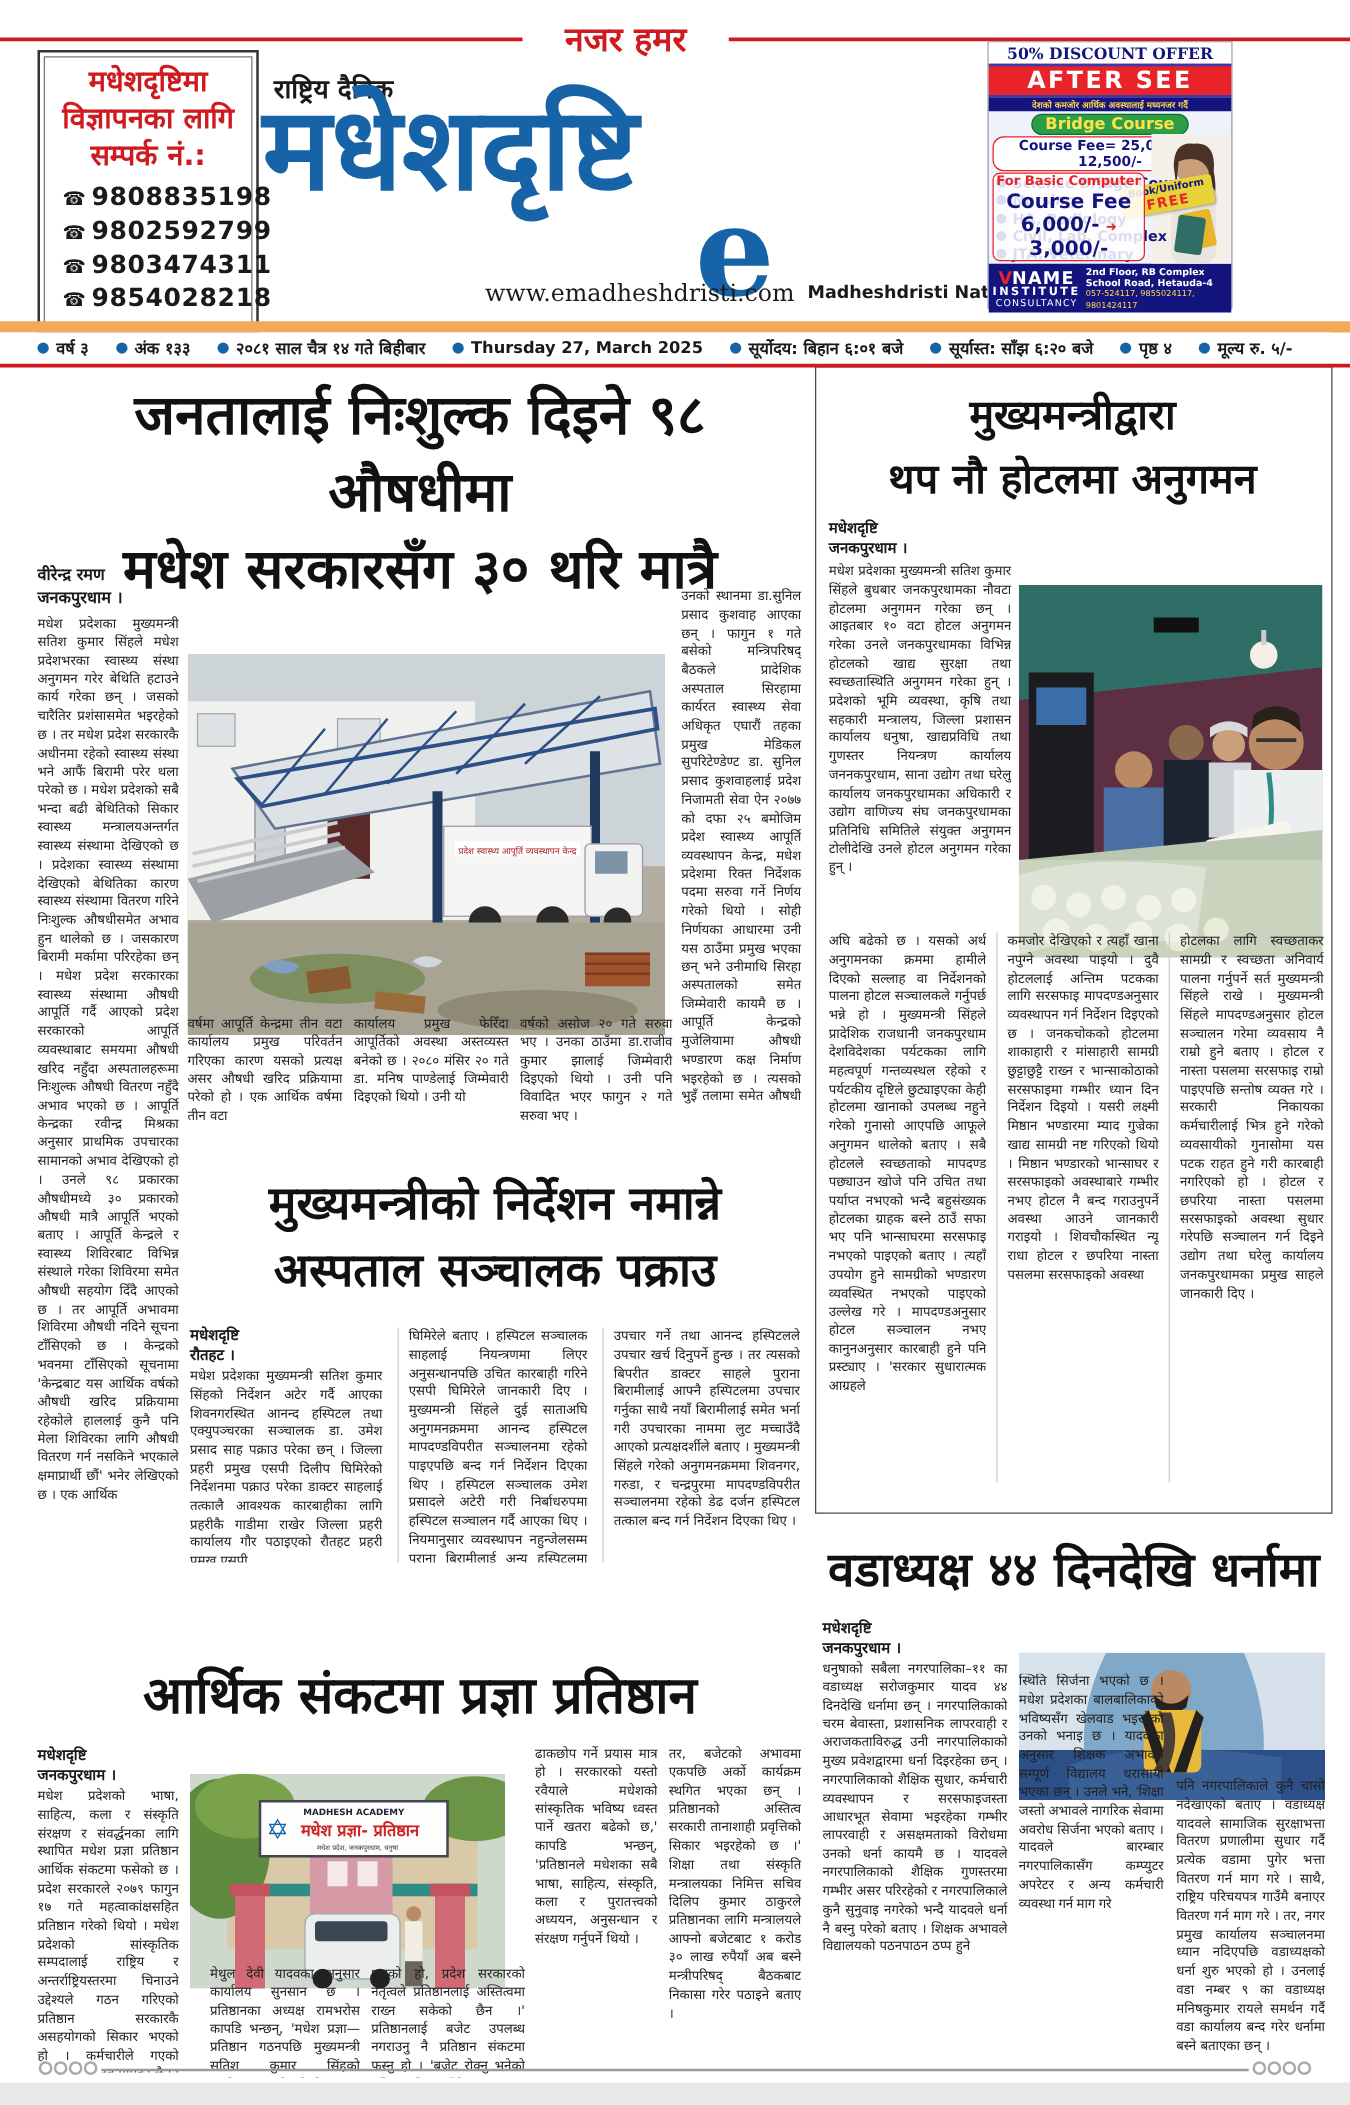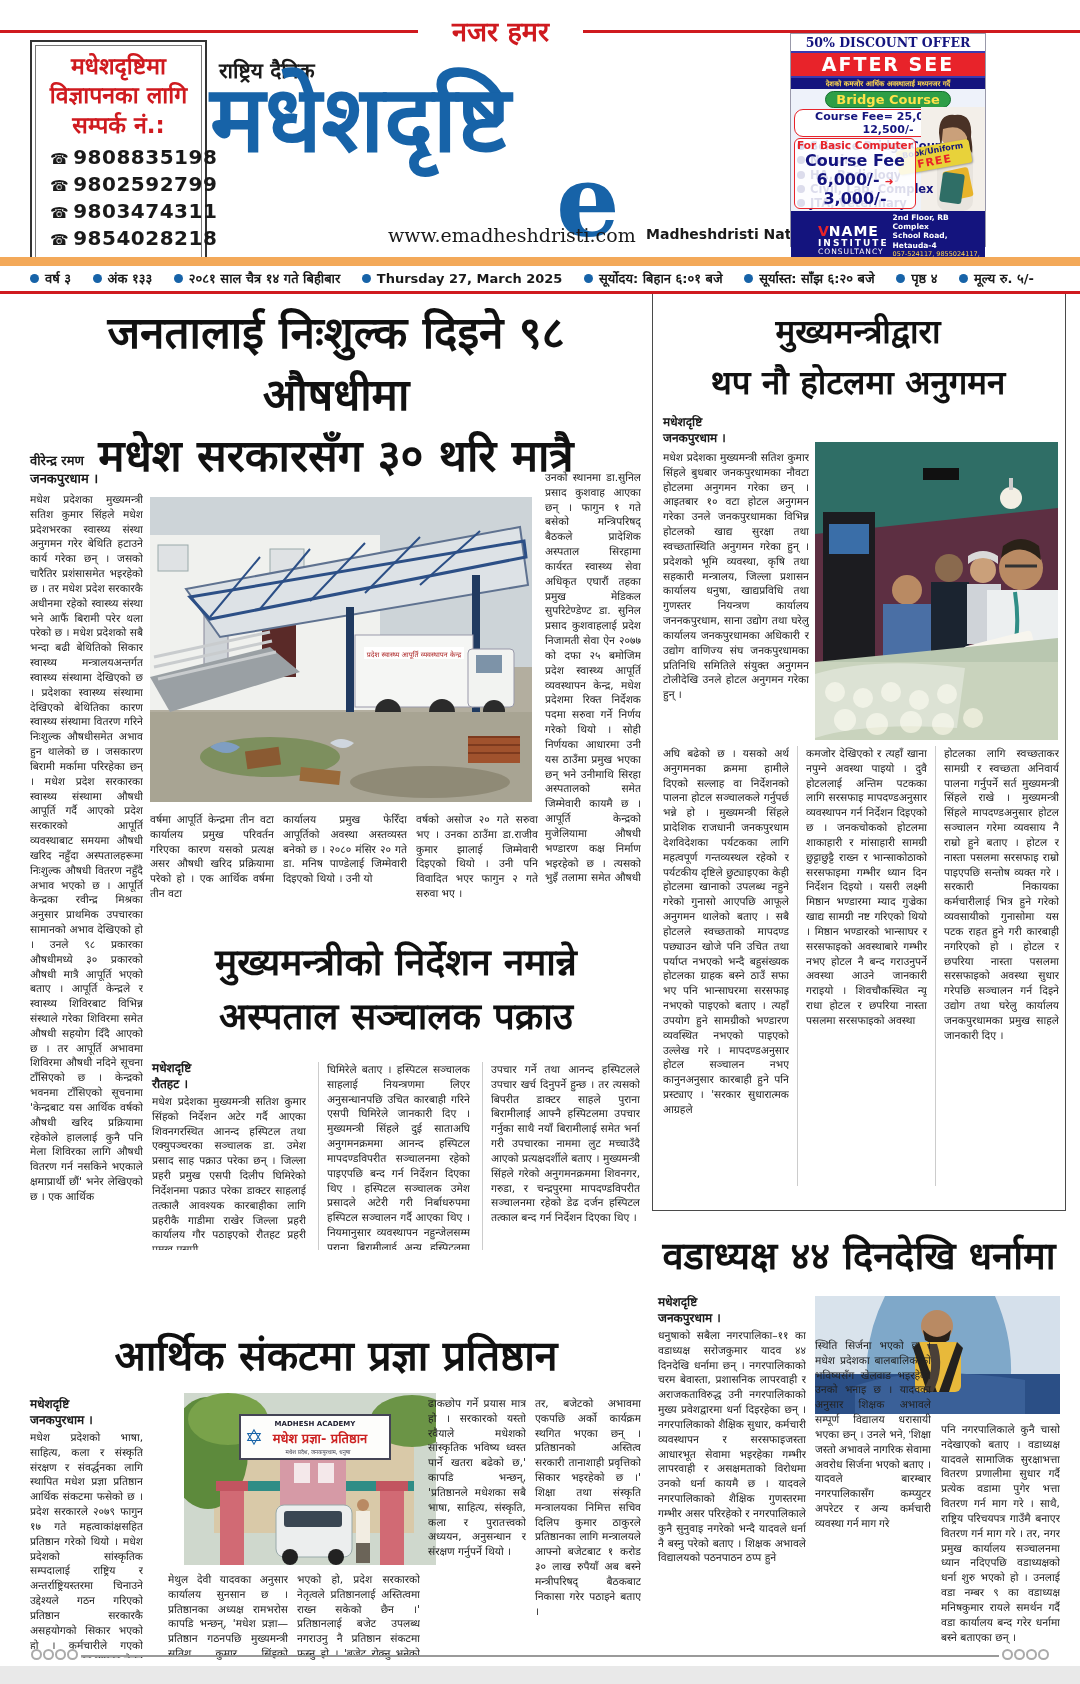--- a/index.html
+++ b/index.html
@@ -37,40 +37,40 @@
   .course-item { display:flex; align-items:center; color:#14147e; font-weight:bold; font-size:11.5px; line-height:1.25; }
   .course-item .cb { width:8px; height:8px; border-radius:50%; background:#14147e; margin-right:5px; flex:none;}
   .badge { position:absolute; right:14px; top:56px; background:#e8d23a; transform:rotate(-10deg); border-radius:3px; padding:1px 6px; text-align:center; z-index:3; box-shadow:1px 1px 2px rgba(0,0,0,.3);}
   .badge .b1 { color:#14147e; font-size:8px; font-weight:bold; }
   .badge .b2 { color:#e8232a; font-size:11px; font-weight:bold; letter-spacing:1px;}
   .basic-box { position:absolute; left:3px; bottom:2px; width:122px; border:1px solid #e8232a; border-radius:6px; background:rgba(255,255,255,.85); text-align:center; z-index:3;}
   .basic-box .r { color:#e8232a; font-weight:bold; font-size:10.5px; }
   .basic-box .n { color:#14147e; font-weight:bold; font-size:16px; }
   .ad-woman { position:absolute; right:0; bottom:0; z-index:1; }
   .ad-brand { background:#14147e; color:#fff; display:flex; padding:2px 3px; gap:4px; align-items:center;}
-  .brand-logo { text-align:left; line-height:1;margin-left:24px; }
+  .brand-logo { text-align:center; line-height:1; }
   .brand-logo .v { color:#e8232a; font-weight:bold; font-size:14px; }
   .brand-logo .nm { font-weight:bold; font-size:14px; letter-spacing:1px;}
   .brand-logo .in { font-weight:bold; font-size:9px; letter-spacing:2px;}
   .brand-logo .cn { font-weight:normal; font-size:7.5px; letter-spacing:1px;}
   .brand-addr { font-size:7.5px; font-weight:bold; line-height:1.25; }
   .brand-addr .ph { color:#ffd84d; font-size:6.5px; font-weight:normal;}
 
   
   .orange-bar { position:absolute; left:0; right:0; top:257px; height:9px; background:#f3a959; z-index:4;}
   .date-row { position:absolute; left:0; right:16px; top:266px; height:24px; display:flex; justify-content:space-between; align-items:center; padding:0 30px; z-index:4; background:#fff;}
   .date-item { display:flex; align-items:center; font-weight:bold; font-size:13px; white-space:nowrap;}
   .date-item .dot { width:9px; height:9px; border-radius:50%; background:#1763a8; margin-right:6px; flex:none;}
   .red-rule2 { position:absolute; left:0; right:0; top:291px; height:3px; background:#cf1a1f; z-index:4;}
 
   
   .headline { position:absolute; text-align:center; font-weight:bold; color:#111; }
   .byline { position:absolute; font-weight:bold; font-size:13px; line-height:1.35; }
   .col { position:absolute; font-size:10.6px; line-height:1.4; text-align:justify; overflow:hidden; color:#222; }
-  .photo { position:absolute; overflow:hidden; }
+  .photo { position:absolute; overflow:hidden;margin-top:26px; }
   .vline { border-left:1px solid #ccc; }
 
   .right-box { position:absolute; left:652px; top:293px; width:414px; height:918px; border:1.5px solid #4a4a4a; background:#fff; }
 
   
   .foot-rule { position:absolute; left:30px; right:30px; top:1655px; height:1.5px; background:#9a9a9a; }
   .rings { position:absolute; top:1649px; display:flex; gap:1px; background:#fff; padding:0 3px; z-index:2;}
   .ring { width:11px; height:11px; border:2.5px solid #aaa; border-radius:50%; }
   .rings.l { left:28px; } .rings.r { right:28px; }
   .bottom-gray { position:absolute; left:0; right:0; top:1666px; height:18px; background:#e9e9e9; }
@@ -271,21 +271,21 @@
   <div class="col vline" style="left:318px; top:1062px; width:152px; height:188px; padding-left:8px;">घिमिरेले बताए । हस्पिटल सञ्चालक साहलाई नियन्त्रणमा लिएर अनुसन्धानपछि उचित कारबाही गरिने एसपी घिमिरेले जानकारी दिए । मुख्यमन्त्री सिंहले दुई साताअघि अनुगमनक्रममा आनन्द हस्पिटल मापदण्डविपरीत सञ्चालनमा रहेको पाइएपछि बन्द गर्न निर्देशन दिएका थिए । हस्पिटल सञ्चालक उमेश प्रसादले अटेरी गरी निर्बाधरुपमा हस्पिटल सञ्चालन गर्दै आएका थिए । नियमानुसार व्यवस्थापन नहुन्जेलसम्म पुराना बिरामीलाई अन्य हस्पिटलमा राखेर</div>
   <div class="col vline" style="left:482px; top:1062px; width:158px; height:188px; padding-left:8px;">उपचार गर्ने तथा आनन्द हस्पिटलले उपचार खर्च दिनुपर्ने हुन्छ । तर त्यसको बिपरीत डाक्टर साहले पुराना बिरामीलाई आफ्नै हस्पिटलमा उपचार गर्नुका साथै नयाँ बिरामीलाई समेत भर्ना गरी उपचारका नाममा लुट मच्चाउँदै आएको प्रत्यक्षदर्शीले बताए । मुख्यमन्त्री सिंहले गरेको अनुगमनक्रममा शिवनगर, गरुडा, र चन्द्रपुरमा मापदण्डविपरीत सञ्चालनमा रहेको डेढ दर्जन हस्पिटल तत्काल बन्द गर्न निर्देशन दिएका थिए ।</div>
 
   <div class="headline" style="left:30px; top:1326px; width:612px; font-size:41px;">आर्थिक संकटमा प्रज्ञा प्रतिष्ठान</div>
   <div class="byline" style="left:30px; top:1396px; font-size:12px;">
     <div>मधेशदृष्टि</div>
     <div>जनकपुरधाम ।</div>
   </div>
   <div class="col" style="left:30px; top:1430px; width:113px; height:228px;">मधेश प्रदेशको भाषा, साहित्य, कला र संस्कृति संरक्षण र संवर्द्धनका लागि स्थापित मधेश प्रज्ञा प्रतिष्ठान आर्थिक संकटमा फसेको छ । प्रदेश सरकारले २०७९ फागुन १७ गते महत्वाकांक्षसहित प्रतिष्ठान गरेको थियो । मधेश प्रदेशको सांस्कृतिक सम्पदालाई राष्ट्रिय र अन्तर्राष्ट्रियस्तरमा चिनाउने उद्देश्यले गठन गरिएको प्रतिष्ठान सरकारकै असहयोगको सिकार भएको हो । कर्मचारीले गएको साउनदेखि तलब पाएका छैनन् । तलब नआएपछि कर्मचारी अनुपस्थित हुन थालेका छन् । कार्यालयमा पानी र इन्टरनेटसमेत अभाव देखिन्छ । कार्यालय सहयोगी</div>
 
-  <div class="photo" style="left:184px; top:1393px; width:252px; height:172px;">
+  <div class="photo" style="left:152px; top:1393px; width:252px; height:172px;">
     <svg width="252" height="172" viewBox="0 0 252 172">
       <rect width="252" height="172" fill="#cfd8cd"></rect>
       <rect x="30" y="40" width="200" height="100" fill="#d9c9a8"></rect>
       <rect x="30" y="88" width="200" height="10" fill="#2f8d86"></rect>
       <rect x="96" y="62" width="66" height="70" fill="#d69aa6"></rect>
       <rect x="110" y="70" width="16" height="20" fill="#f4e8ea"></rect>
         <rect x="134" y="70" width="16" height="20" fill="#f4e8ea"></rect>
       <ellipse cx="24" cy="60" rx="40" ry="56" fill="#5d8a3c"></ellipse>
       <ellipse cx="44" cy="26" rx="40" ry="26" fill="#79a24a"></ellipse>
       <ellipse cx="228" cy="28" rx="42" ry="26" fill="#6b9446"></ellipse>

